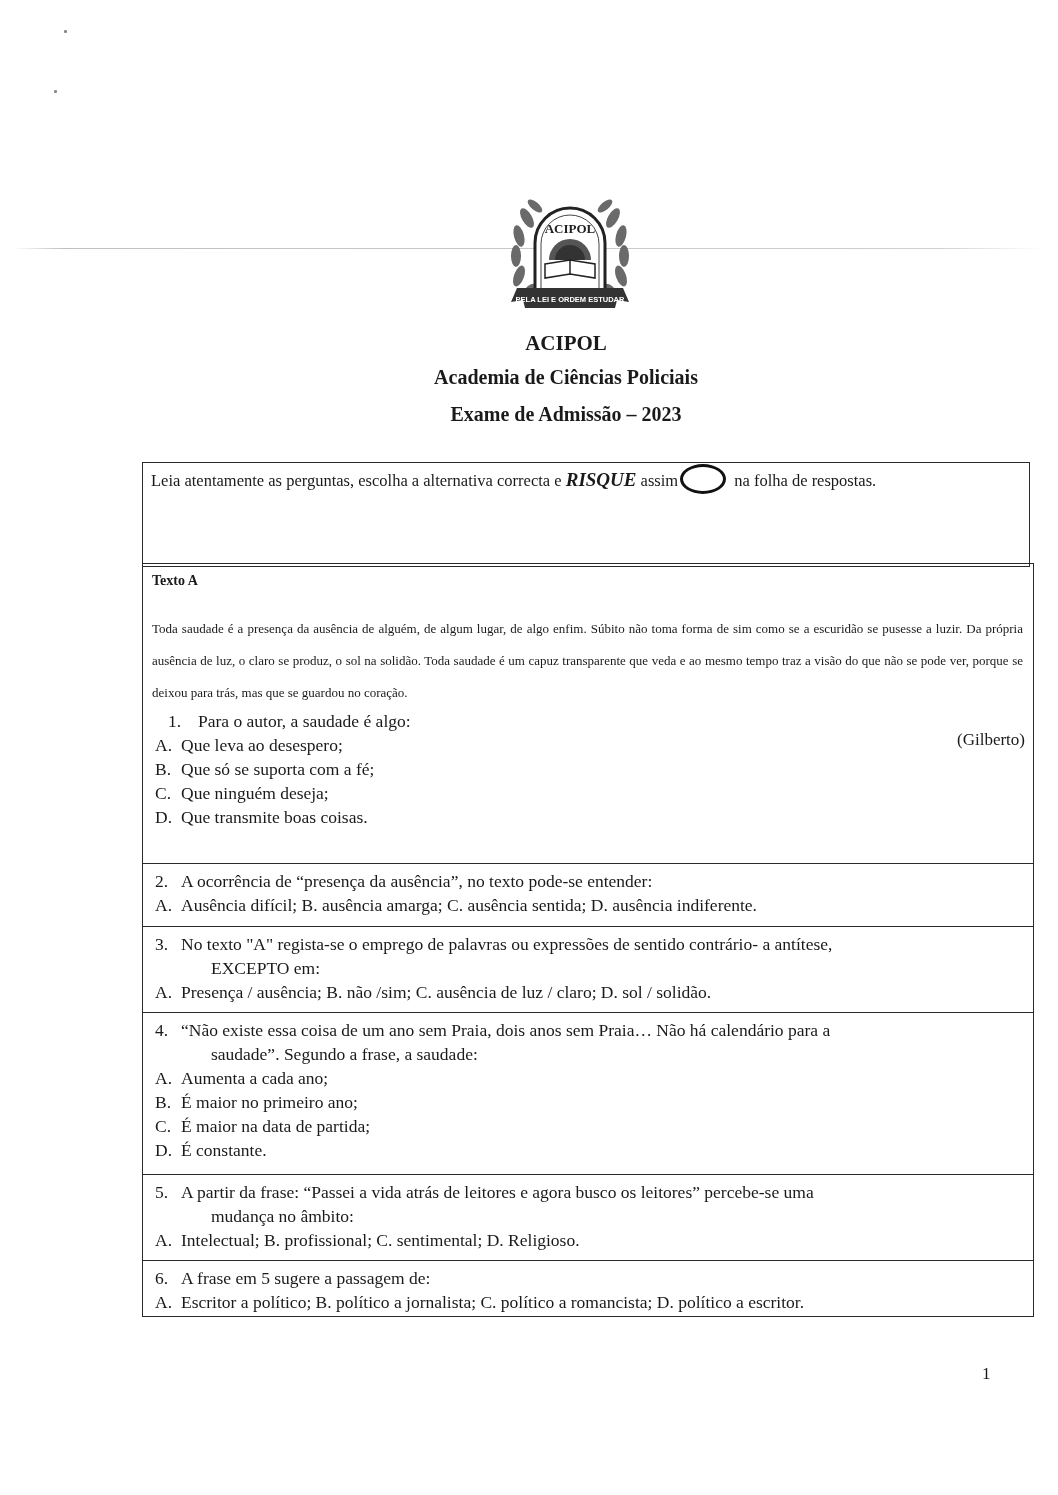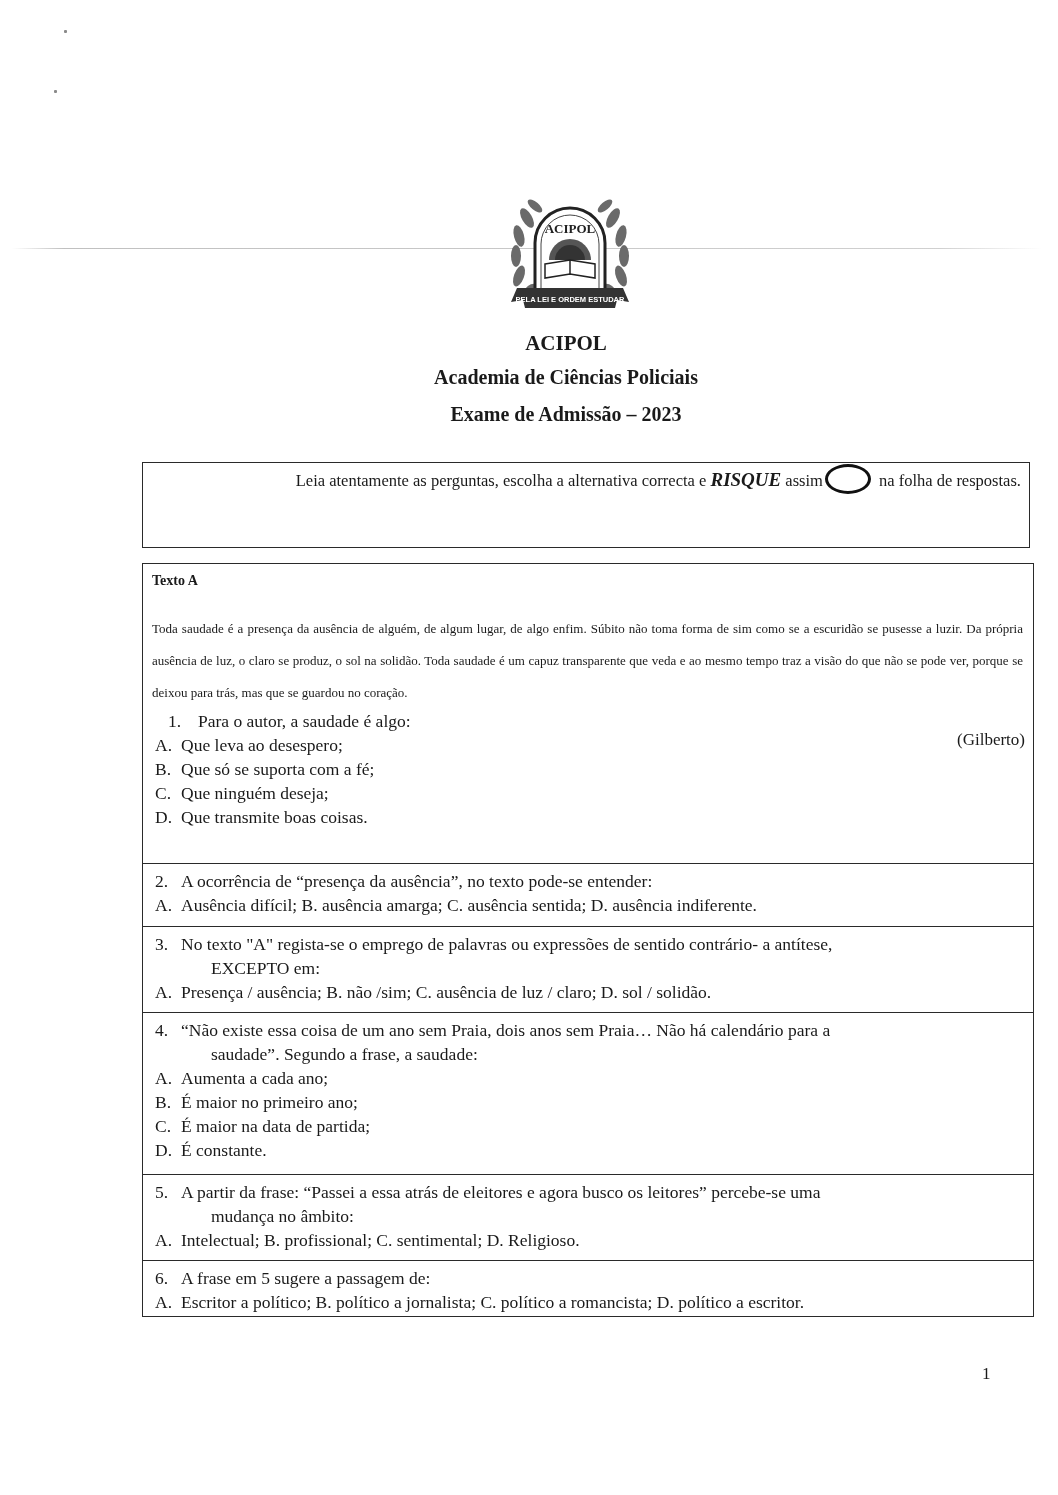--- a/index.html
+++ b/index.html
@@ -16,25 +16,24 @@
 
   .logo { position: absolute; left: 505px; top: 188px; width: 130px; height: 130px; }
 
   .title-block { position: absolute; left: 0; width: 1058px; text-align: center; font-weight: bold; }
   .title-1 { top: 331px; font-size: 21px; }
   .title-2 { top: 366px; font-size: 20px; }
   .title-3 { top: 403px; font-size: 20px; }
   .title-1 span, .title-2 span, .title-3 span { position: relative; left: 37px; }
 
   .instructions {
-    position: absolute; left: 142px; top: 462px; width: 888px; height: 86px;
+    position: absolute; left: 142px; top: 462px; width: 888px; height: 105px;
     border: 1.5px solid #2a2a2a; box-sizing: border-box;
     padding: 6px 8px; font-size: 16.5px; line-height: 21px;
     font-family: "Liberation Serif", serif;
-    text-align: right;
   }
   .instr-row { white-space: nowrap; }
   .instr-emph { font-weight: bold; font-style: italic; font-size: 19px; }
   .bubble {
     display: inline-block; width: 46px; height: 30px; border: 3px solid #111;
     border-radius: 50%; vertical-align: middle; margin: -6px 8px 0 2px; box-sizing: border-box;
   }
 
   .exam {
     position: absolute; left: 142px; top: 563px; width: 892px; height: 754px;
@@ -140,21 +139,21 @@
   <div class="section s4">
     <div class="q-line"><span class="opt-letter" style="width:14px;text-align:left">4.</span><span>“Não existe essa coisa de um ano sem Praia, dois anos sem Praia… Não há calendário para a</span></div>
     <div class="q-line" style="padding-left:68px">saudade”. Segundo a frase, a saudade:</div>
     <div class="q-line"><span class="opt-letter" style="width:14px;text-align:left">A.</span><span>Aumenta a cada ano;</span></div>
     <div class="q-line"><span class="opt-letter" style="width:14px;text-align:left">B.</span><span>É maior no primeiro ano;</span></div>
     <div class="q-line"><span class="opt-letter" style="width:14px;text-align:left">C.</span><span>É maior na data de partida;</span></div>
     <div class="q-line"><span class="opt-letter" style="width:14px;text-align:left">D.</span><span>É constante.</span></div>
   </div>
 
   <div class="section s5">
-    <div class="q-line"><span class="opt-letter" style="width:14px;text-align:left">5.</span><span>A partir da frase: “Passei a essa atrás de eleitores e agora busco os leitores” percebe-se uma</span></div>
+    <div class="q-line"><span class="opt-letter" style="width:14px;text-align:left">5.</span><span>A partir da frase: “Passei a vida atrás de leitores e agora busco os leitores” percebe-se uma</span></div>
     <div class="q-line" style="padding-left:68px">mudança no âmbito:</div>
     <div class="q-line"><span class="opt-letter" style="width:14px;text-align:left">A.</span><span>Intelectual; B. profissional; C. sentimental; D. Religioso.</span></div>
   </div>
 
   <div class="section s6">
     <div class="q-line"><span class="opt-letter" style="width:14px;text-align:left">6.</span><span>A frase em 5 sugere a passagem de:</span></div>
     <div class="q-line"><span class="opt-letter" style="width:14px;text-align:left">A.</span><span>Escritor a político; B. político a jornalista; C. político a romancista; D. político a escritor.</span></div>
   </div>
 
 </div>

